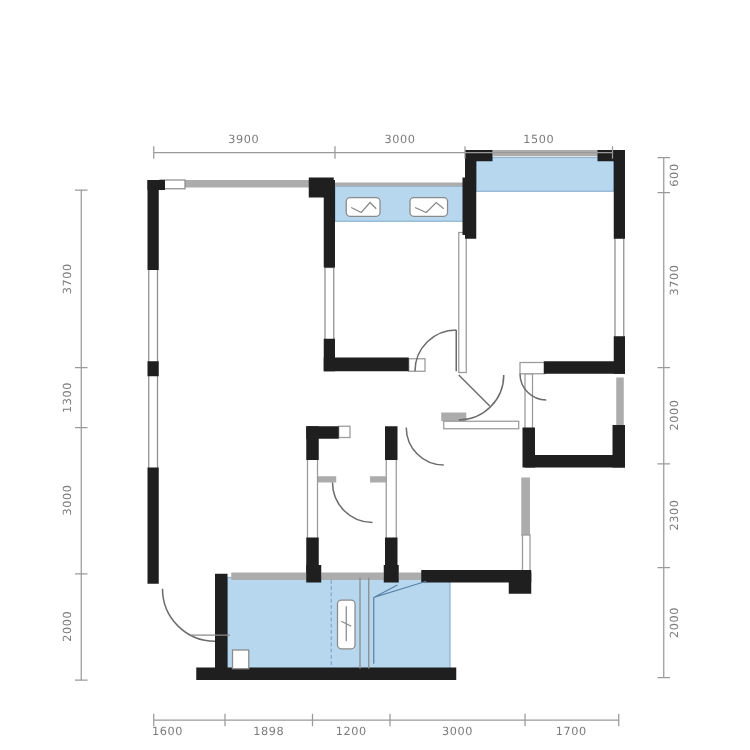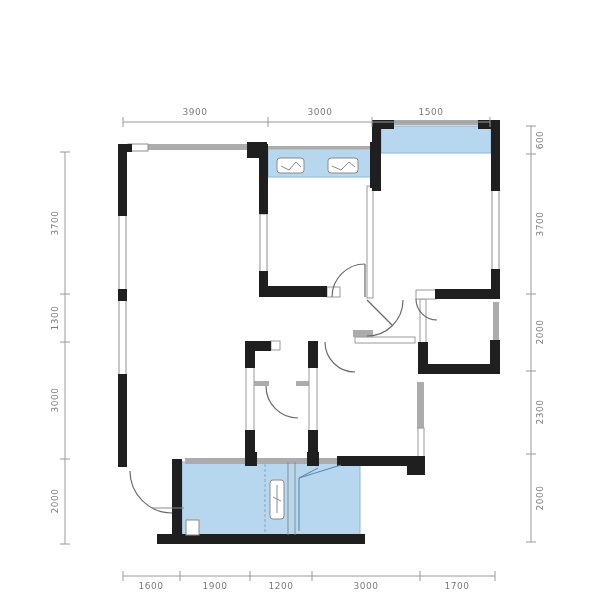--- a/index.html
+++ b/index.html
@@ -144,19 +144,19 @@
   <span class="dim-label vert" style="left:55px;top:284px">1300</span>
   <span class="dim-label vert" style="left:55px;top:366px">3000</span>
   <span class="dim-label vert" style="left:55px;top:467px">2000</span>
 
   <span class="dim-label vert" style="left:540px;top:106px">600</span>
   <span class="dim-label vert" style="left:540px;top:190px">3700</span>
   <span class="dim-label vert" style="left:540px;top:298px">2000</span>
   <span class="dim-label vert" style="left:540px;top:378px">2300</span>
   <span class="dim-label vert" style="left:540px;top:464px">2000</span>
 
-  <span class="dim-label" style="left:151px;top:552px">1600</span>
-  <span class="dim-label" style="left:215px;top:552px">1900</span>
+  <span class="dim-label" style="left:134px;top:552px">1600</span>
+  <span class="dim-label" style="left:215px;top:552px">1898</span>
   <span class="dim-label" style="left:281px;top:552px">1200</span>
   <span class="dim-label" style="left:366px;top:552px">3000</span>
   <span class="dim-label" style="left:457px;top:552px">1700</span>
 
 </div>
 
 </body></html>

